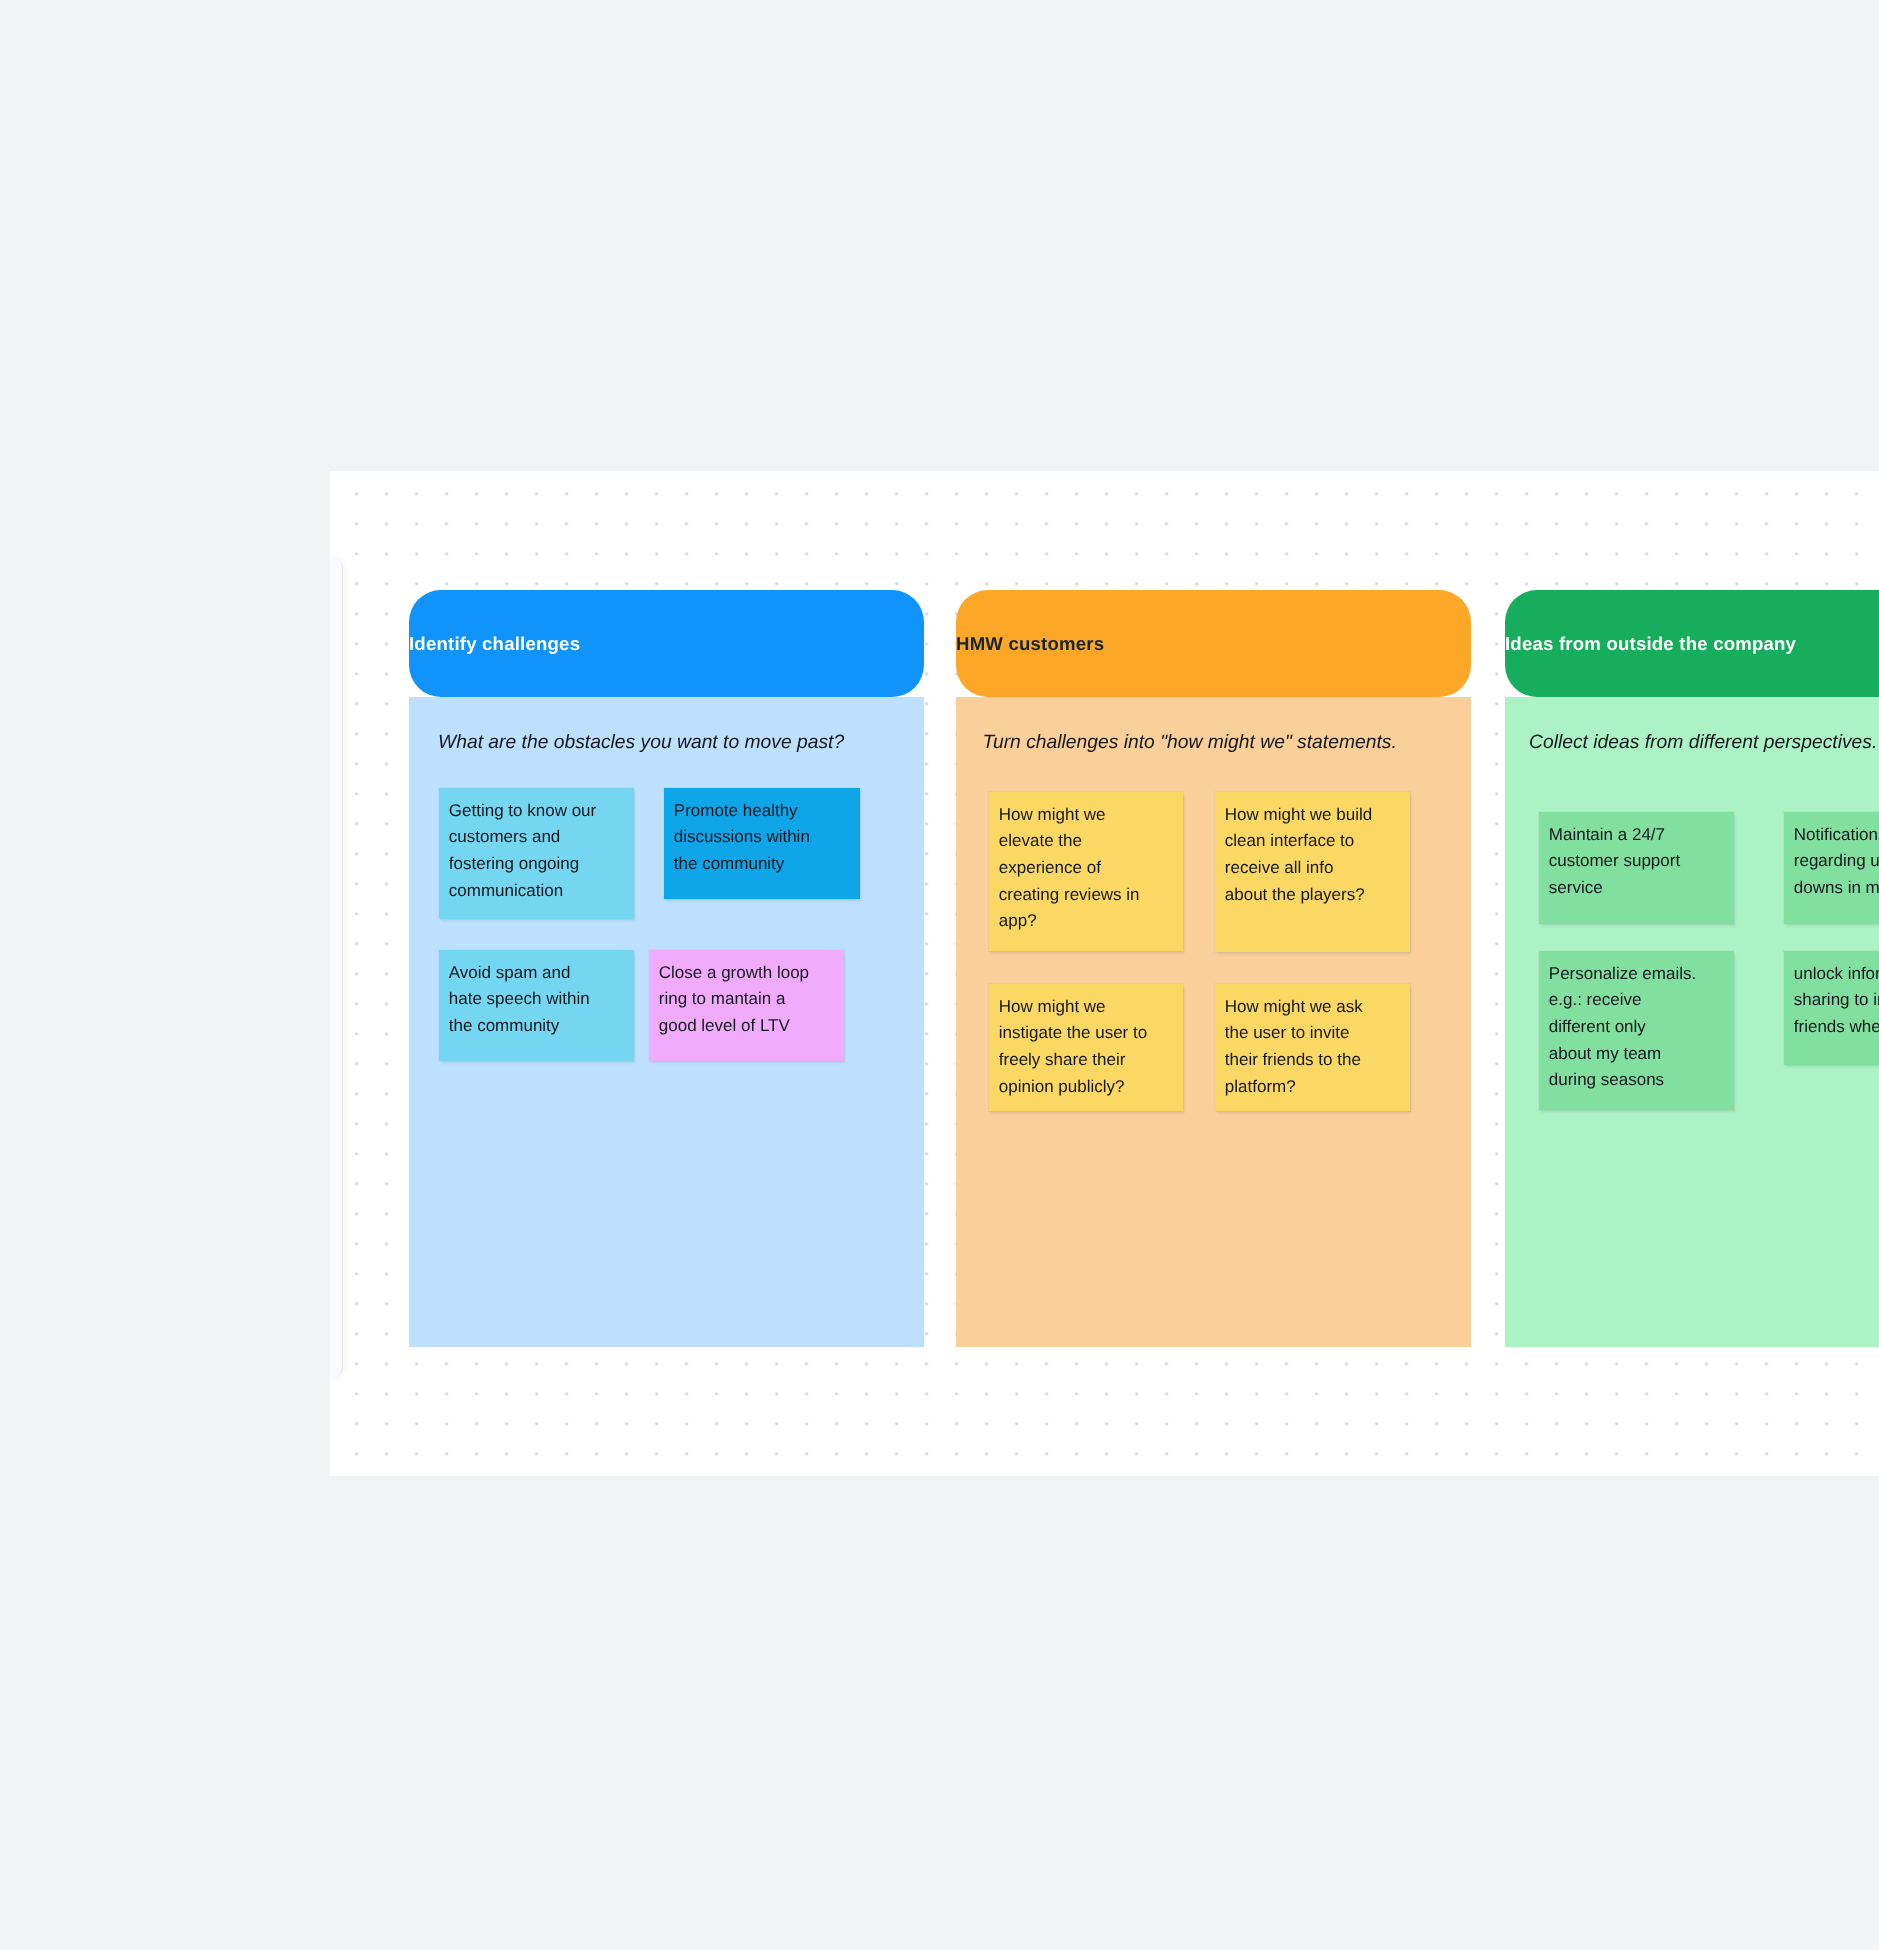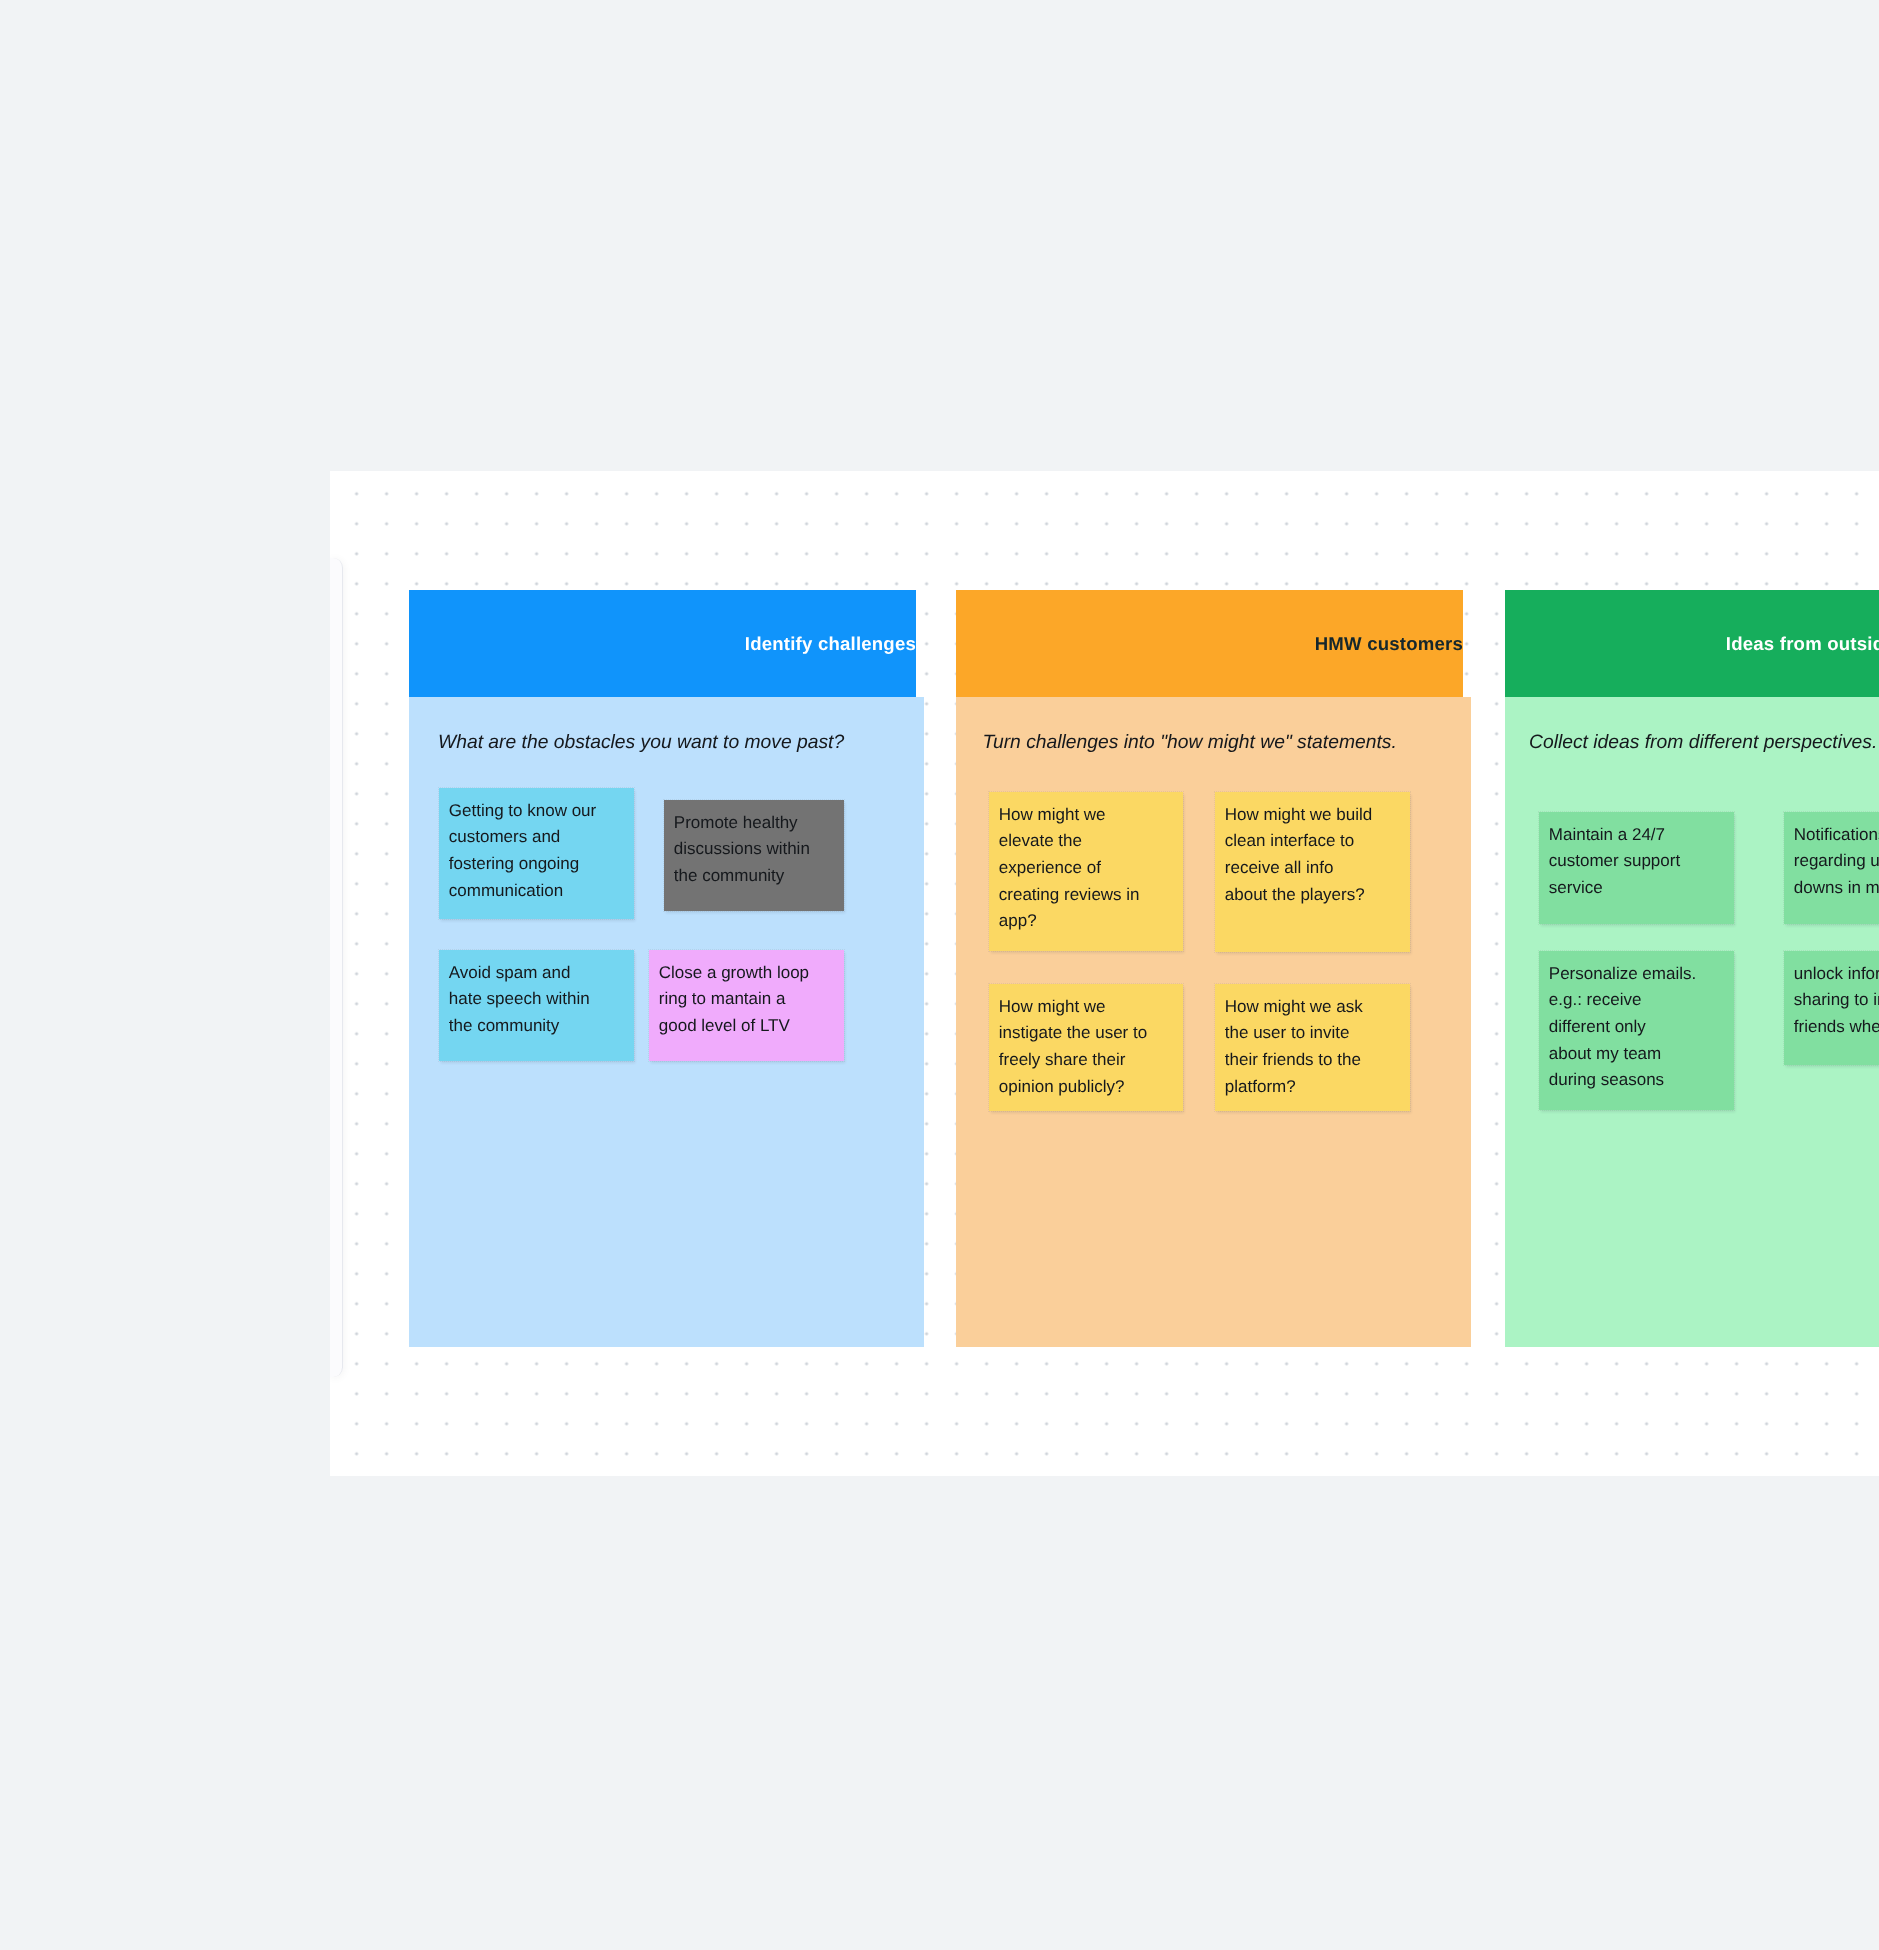--- a/index.html
+++ b/index.html
@@ -30,23 +30,24 @@
     position:absolute;left:0px;top:87px;width:12px;height:819px;
     background:rgba(250,250,253,.82);
     border-right:0.9px solid rgba(228,231,236,.9);
     border-top-right-radius:9.8px;border-bottom-right-radius:9.8px;
     box-shadow:0.9px 0.9px 8.9px rgba(23,25,35,.05);
   }
 
   
   .col{position:absolute;}
   .col-head{
-    position:absolute;left:0;top:0;right:8px;
-    display:flex;align-items:flex-start;justify-content:flex-end;
+    position:absolute;left:0;top:0;right:0;
+    display:flex;align-items:flex-start;justify-content:flex-start;
     box-sizing:border-box;
+    border-radius:32px;
   }
   .col-title{
     font-size:18.6px;font-weight:bold;letter-spacing:0.2px;
     white-space:nowrap;line-height:1;
   }
   .col-body{
     position:absolute;left:0;right:0;
     box-sizing:border-box;
   }
   .col-desc{
@@ -74,21 +75,21 @@
         <div class="col" style="left: 79px; top: 119px; width: 515px; height: 757px;">
           <div class="col-head" style="height:107px;background:#1094fb;padding-top:45px">
             <span class="col-title" style="color:#ffffff">Identify challenges</span>
           </div>
           <div class="col-body" style="top:107px;height:650px;background:#bce0fd"></div>
           <div class="col-desc" style="left:29px;top:143px">What are the obstacles you want to move past?</div>
           <div class="note" style="left:30px;top:198px;width:195px;height:131px;background:#74d6f1">Getting to know our
 customers and
 fostering ongoing
 communication</div>
-          <div class="note" style="left:255px;top:210px;width:180px;height:111px;background:#737373">Promote healthy
+          <div class="note" style="left:255px;top:198px;width:196px;height:111px;background:#0ea5e9">Promote healthy
 discussions within
 the community</div>
           <div class="note" style="left:30px;top:360px;width:195px;height:111px;background:#74d6f1">Avoid spam and
 hate speech within
 the community</div>
           <div class="note" style="left:240px;top:360px;width:195px;height:111px;background:#f0abfc">Close a growth loop
 ring to mantain a
 good level of LTV</div>
         </div>
         <div class="col" style="left: 626px; top: 119px; width: 515px; height: 757px;">

